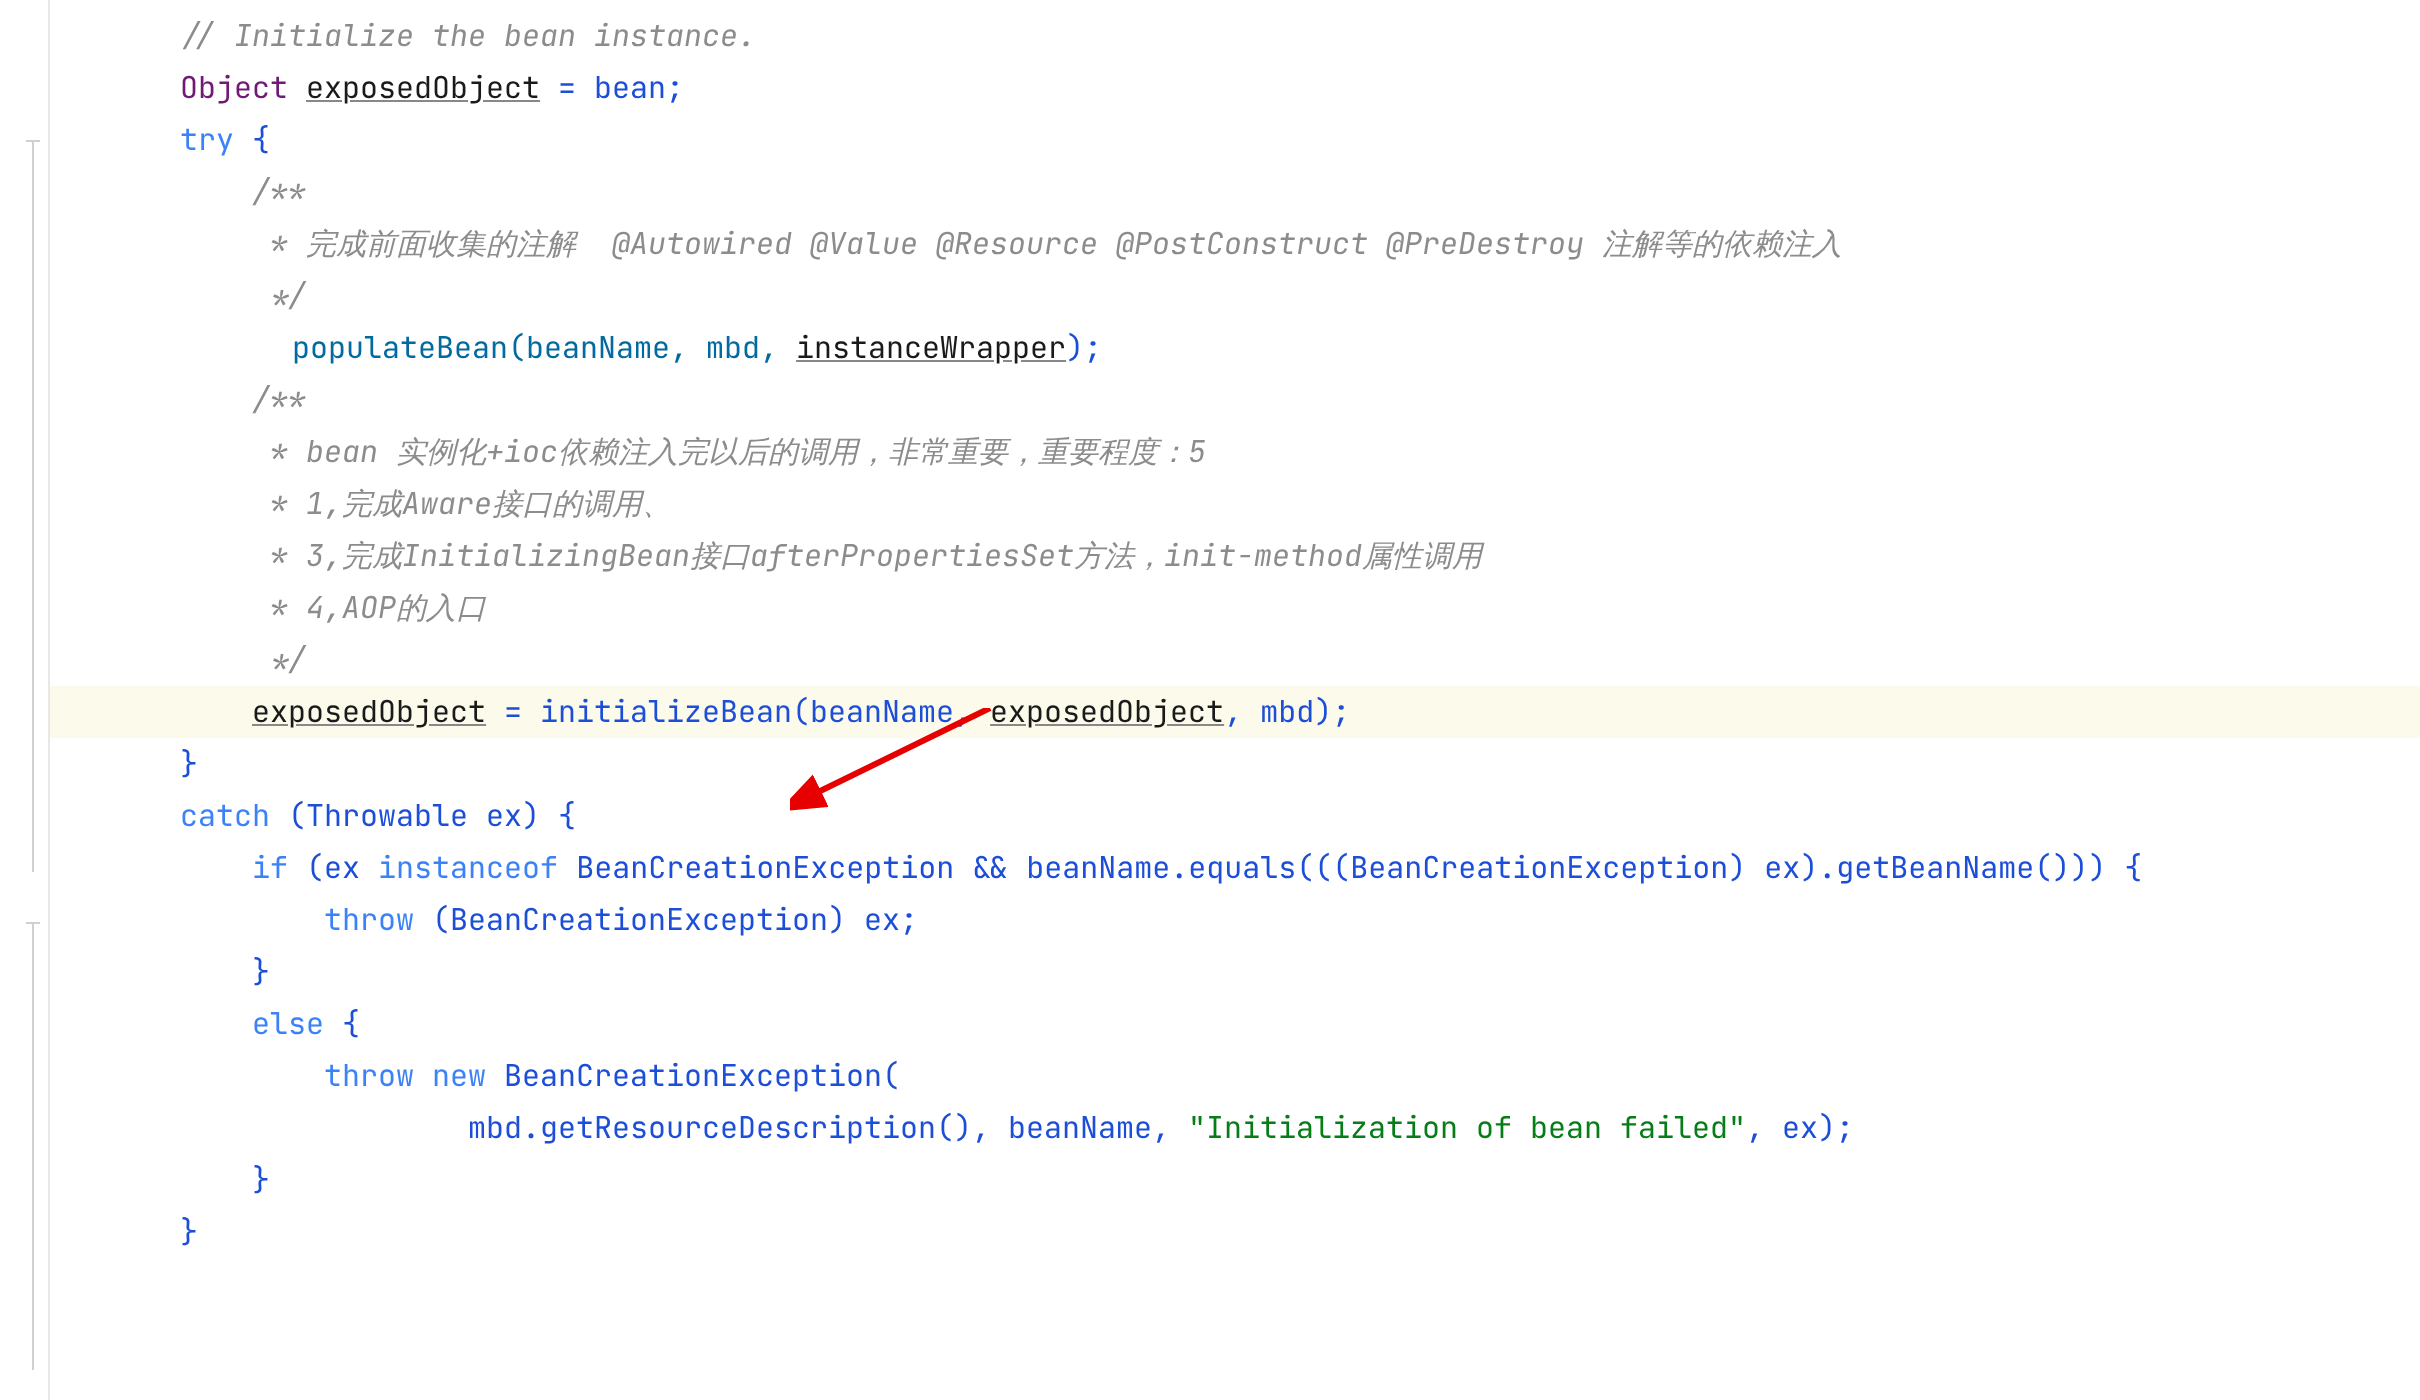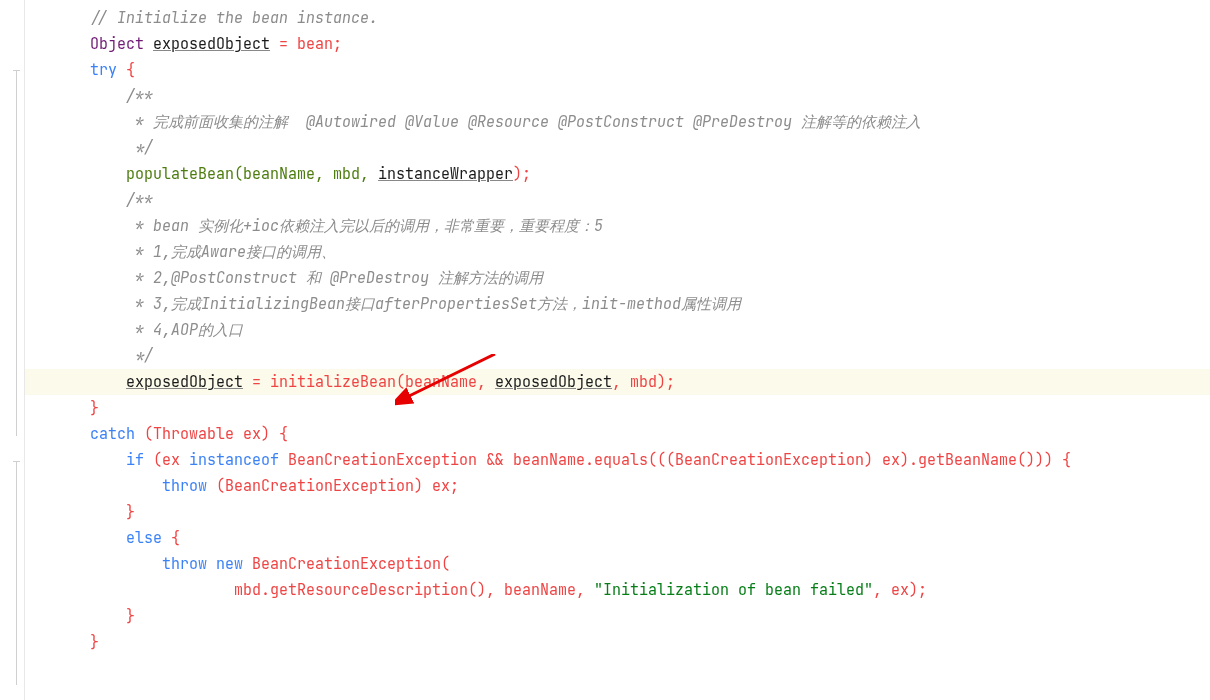--- a/index.html
+++ b/index.html
@@ -53,24 +53,24 @@
     height: 26px;
   }
   .line.highlighted {
     background: #fcfaeb;
     margin-left: -90px;
     padding-left: 90px;
   }
   .kw { color: #3b82f6; }
   .comment { color: #8c8c8c; font-style: italic; }
   .string { color: #067d17; }
-  .method { color: #4d7c0f; }
+  .method { color: #0369a1; margin-left: 20px; }
   .type { color: #701a75; }
   .var-u { color: #1a1a1a; text-decoration: underline; text-decoration-color: #888; }
-  .plain { color: #ef4444; }
+  .plain { color: #1d4ed8; }
 
   .arrow {
     position: absolute;
     left: 395px;
     top: 354px;
     pointer-events: none;
   }
 </style>
 </head>
 <body>
@@ -86,21 +86,20 @@
     <div class="line"><span class="comment">// Initialize the bean instance.</span></div>
     <div class="line"><span class="type">Object </span><span class="var-u">exposedObject</span><span class="plain"> = bean;</span></div>
     <div class="line"><span class="kw">try</span><span class="plain"> {</span></div>
     <div class="line">    <span class="comment">/**</span></div>
     <div class="line">    <span class="comment"> * 完成前面收集的注解  @Autowired @Value @Resource @PostConstruct @PreDestroy 注解等的依赖注入</span></div>
     <div class="line">    <span class="comment"> */</span></div>
     <div class="line">    <span class="method">populateBean(beanName, mbd, </span><span class="var-u">instanceWrapper</span><span class="plain">);</span></div>
     <div class="line">    <span class="comment">/**</span></div>
     <div class="line">    <span class="comment"> * bean 实例化+ioc依赖注入完以后的调用，非常重要，重要程度：5</span></div>
     <div class="line">    <span class="comment"> * 1,完成Aware接口的调用、</span></div>
-    <div class="line">    <span class="comment"> * 2,@PostConstruct 和 @PreDestroy 注解方法的调用</span></div>
     <div class="line">    <span class="comment"> * 3,完成InitializingBean接口afterPropertiesSet方法，init-method属性调用</span></div>
     <div class="line">    <span class="comment"> * 4,AOP的入口</span></div>
     <div class="line">    <span class="comment"> */</span></div>
     <div class="line highlighted">    <span class="var-u">exposedObject</span><span class="plain"> = initializeBean(beanName, </span><span class="var-u">exposedObject</span><span class="plain">, mbd);</span></div>
     <div class="line"><span class="plain">}</span></div>
     <div class="line"><span class="kw">catch</span><span class="plain"> (Throwable ex) {</span></div>
     <div class="line">    <span class="kw">if</span><span class="plain"> (ex </span><span class="kw">instanceof</span><span class="plain"> BeanCreationException &amp;&amp; beanName.equals(((BeanCreationException) ex).getBeanName())) {</span></div>
     <div class="line">        <span class="kw">throw</span><span class="plain"> (BeanCreationException) ex;</span></div>
     <div class="line">    <span class="plain">}</span></div>
     <div class="line">    <span class="kw">else</span><span class="plain"> {</span></div>

